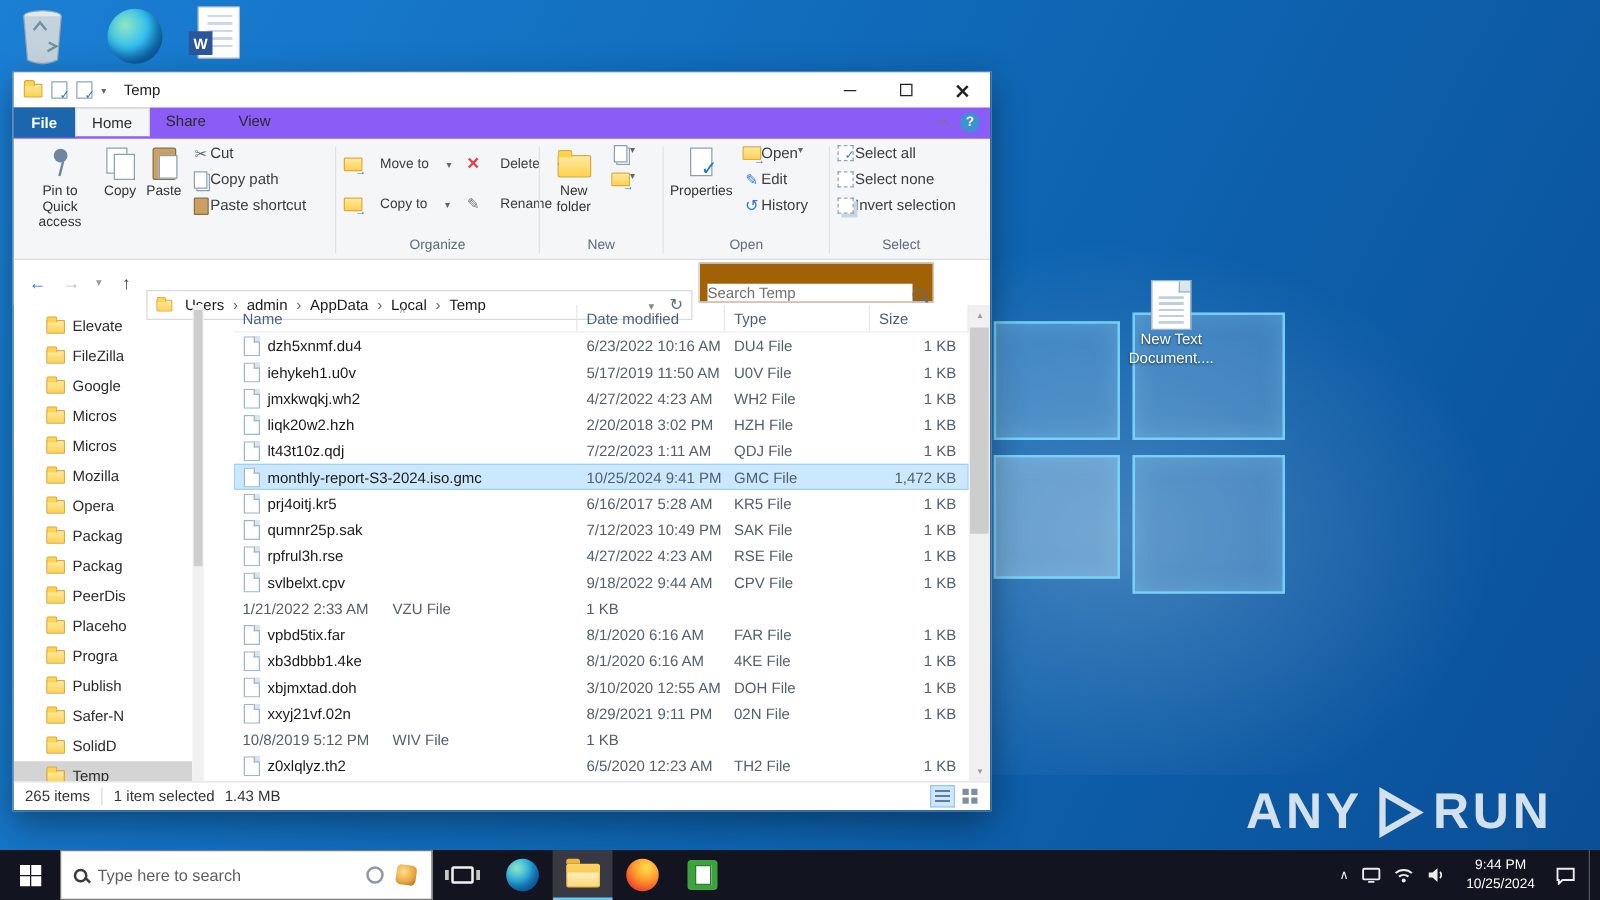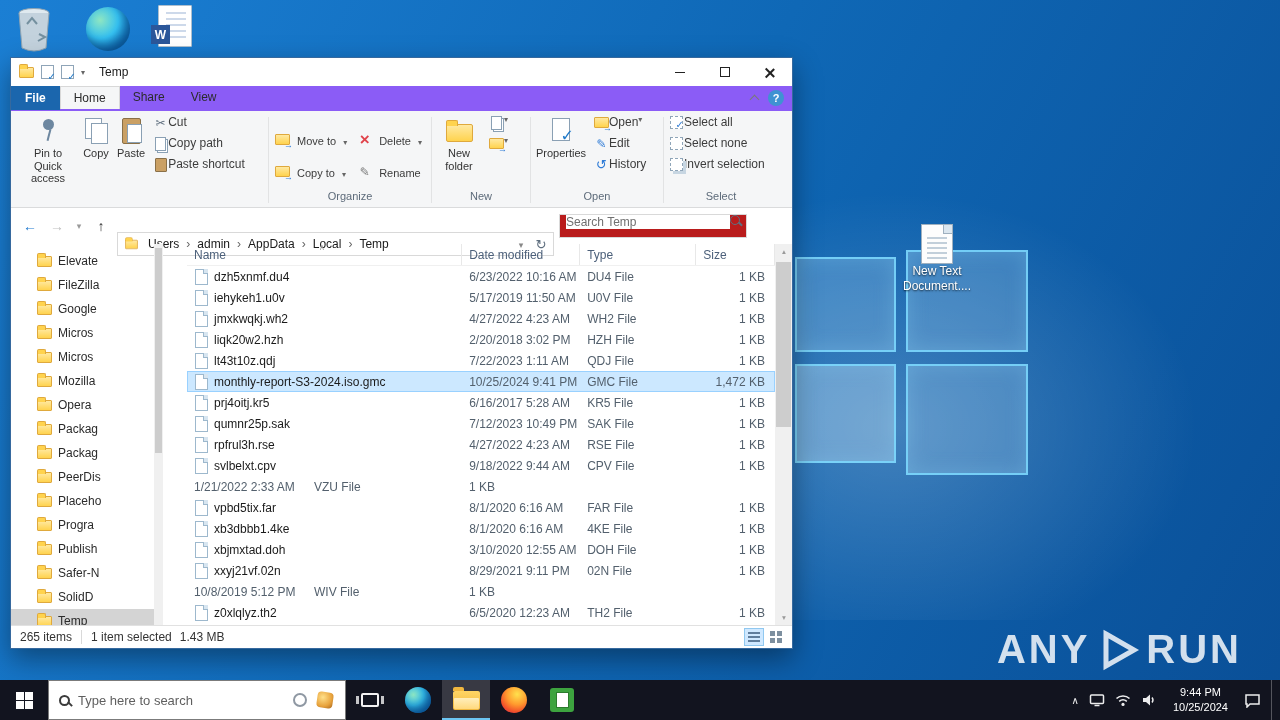--- a/index.html
+++ b/index.html
@@ -70,21 +70,21 @@
 
   .ribbon{height:97px;background:#f5f6f7;border-bottom:1px solid #dadbdc;display:flex;padding:2px 0 0 6px;flex:none;}
   .rgroup{display:flex;flex-direction:column;}
   .rbody{flex:1;display:flex;align-items:flex-start;}
   .rgl{height:17px;text-align:center;font-size:11px;color:#5d6b7a;}
   .rsep{width:1px;background:#e2e3e4;margin:4px 1px;}
   .rbig{display:flex;flex-direction:column;align-items:center;padding:3px 4px;gap:3px;text-align:center;}
   .rbig .rlabel{font-size:11px;line-height:1.15;color:#333;}
   .rcol{display:flex;flex-direction:column;justify-content:flex-start;padding-top:2px;}
   .rsmall{display:flex;align-items:flex-start;height:21px;padding:0 4px;font-size:12px;color:#3c3c3c;white-space:nowrap;}
-  .rmed{display:flex;align-items:flex-end;gap:7px;height:32px;padding:0 5px;font-size:11px;color:#3c3c3c;white-space:nowrap;}
+  .rmed{display:flex;align-items:center;gap:14px;height:32px;padding:0 5px;font-size:11px;color:#3c3c3c;white-space:nowrap;}
 
   
   .ic{display:inline-block;}
   .ic-pin{width:26px;height:28px;position:relative;}
   .ic-pin::before{content:"";position:absolute;left:8px;top:3px;width:11px;height:11px;border-radius:50%;background:#6d87a0;}
   .ic-pin::after{content:"";position:absolute;left:13px;top:13px;width:2px;height:12px;background:#6d87a0;transform:rotate(14deg);}
   .ic-copy{width:26px;height:28px;position:relative;}
   .ic-copy::before,.ic-copy::after{content:"";position:absolute;width:15px;height:19px;background:#fff;border:1px solid #8aa0b4;}
   .ic-copy::before{left:2px;top:2px;}
   .ic-copy::after{left:8px;top:7px;}
@@ -126,21 +126,21 @@
   .g-upbtn::before{content:"↑";color:#333;}
   .addrbox{display:flex;align-items:center;height:24px;border:1px solid #d9d9d9;background:#fff;width:437px;padding:0 2px;margin-top:36px;}
   .crumb-icon{margin:0 4px;}
   .crumbs{display:flex;align-items:center;overflow:hidden;flex:1;}
   .crumb{display:flex;align-items:center;padding:2px 2px 2px 5px;color:#1a1a1a;white-space:nowrap;}
   .crumb::after{content:"›";color:#666;margin-left:7px;font-size:12px;}
   .crumb:last-child::after{content:"";margin:0;}
   .addr-dd::before{content:"▾";color:#888;font-size:9px;}
   .addr-refresh::before{content:"↻";color:#5f6f7f;font-size:13px;}
   .addr-dd,.addr-refresh{width:20px;text-align:center;}
-  .searchbox{display:flex;align-items:flex-start;height:24px;border:1px solid #d9d9d9;background:#b91c1c;width:188px;padding:0 6px;}
+  .searchbox{display:flex;align-items:flex-end;height:32px;border:1px solid #d9d9d9;background:#a16207;width:188px;padding:0 6px;}
   .searchbox input{border:none;outline:none;flex:1;font-size:12px;font-family:inherit;color:#222;min-width:0;}
   .searchbox input::placeholder{color:#707070;}
   .mag{width:10px;height:10px;border:1.6px solid #5f6f7f;border-radius:50%;position:relative;flex:none;}
   .mag::after{content:"";position:absolute;width:5px;height:1.6px;background:#5f6f7f;transform:rotate(45deg);right:-4px;bottom:-1px;}
 
   
   .main{flex:1;display:flex;min-height:0;}
   .tree{width:143px;padding-top:5px;overflow:hidden;flex:none;}
   .titem{height:24px;display:flex;align-items:center;gap:6px;padding-left:26px;color:#2b2b2b;white-space:nowrap;overflow:hidden;}
   .titem.sel{background:#d4d4d4;}

